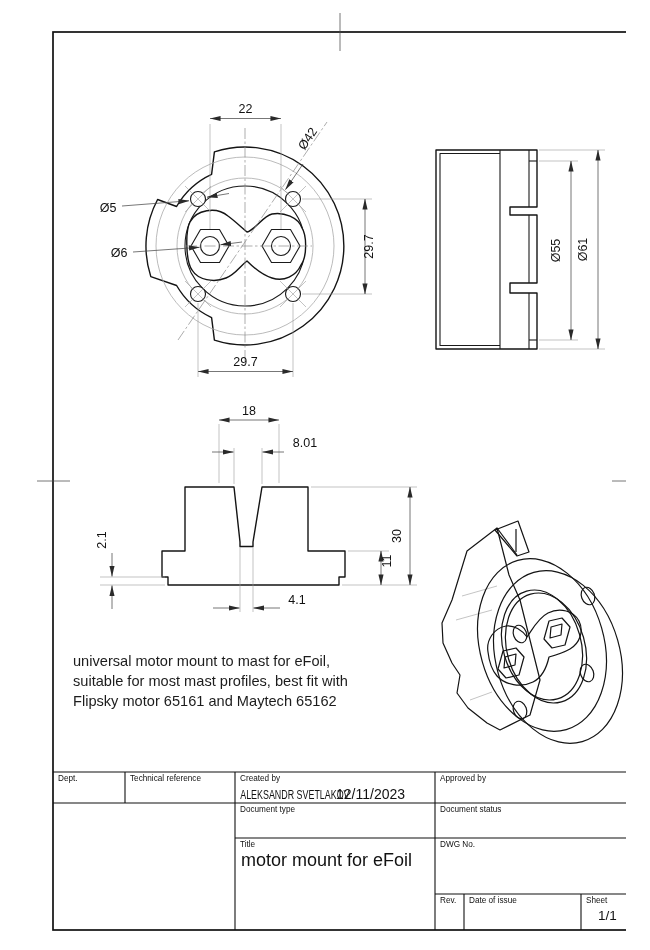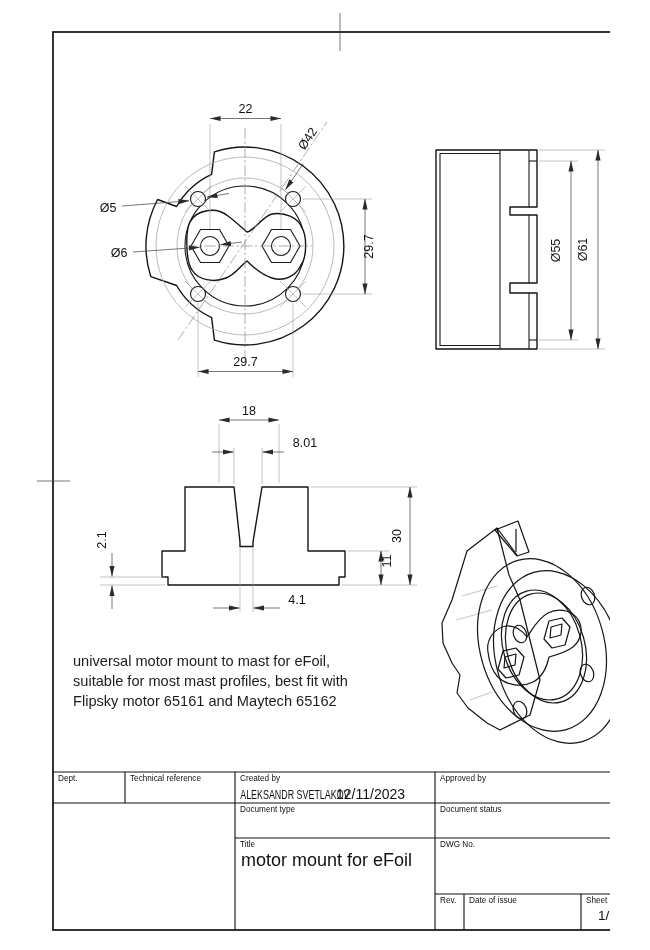--- a/index.html
+++ b/index.html
@@ -1,17 +1,17 @@
 <!DOCTYPE html>
 <html><head>
 <meta charset="utf-8">
 <style>
   html,body{margin:0;padding:0;background:#fff;}
   .sheet{position:relative;width:610px;height:950px;background:#ffffff;overflow:hidden;
-         font-family:"Liberation Sans",sans-serif;}
+         font-family:"Liberation Sans",sans-serif;padding-left:16px;}
   svg{position:absolute;left:0;top:0;}
   .geo{fill:none;stroke:#141414;stroke-width:1.4;stroke-linejoin:round;stroke-linecap:round;}
   .geo2{fill:none;stroke:#1a1a1a;stroke-width:1.1;stroke-linejoin:round;}
   .wfill{fill:#ffffff;}
   .thin{fill:none;stroke:#a9a9a9;stroke-width:0.8;}
   .dim{fill:none;stroke:#4a4a4a;stroke-width:0.75;}
   .ext{fill:none;stroke:#9a9a9a;stroke-width:0.6;}
   .cl{fill:none;stroke:#8a8a8a;stroke-width:0.7;stroke-dasharray:11 2.5 2.5 2.5;}
   .frame{fill:none;stroke:#111;stroke-width:1.7;}
   .tbl{fill:none;stroke:#111;stroke-width:1.1;}

